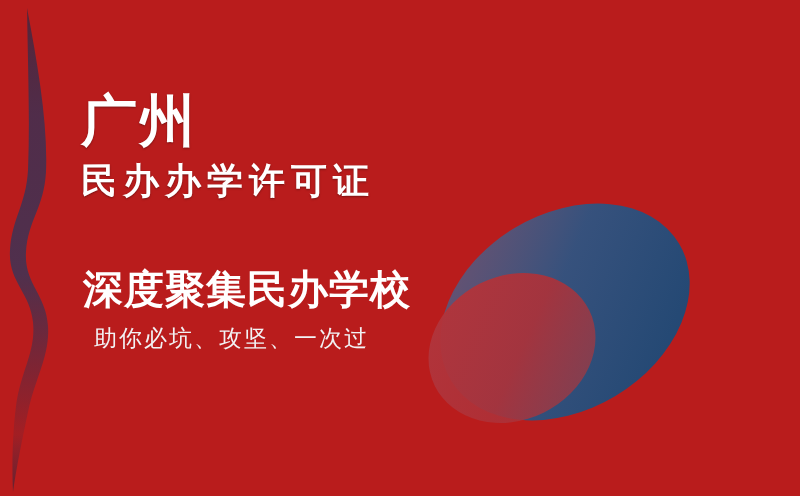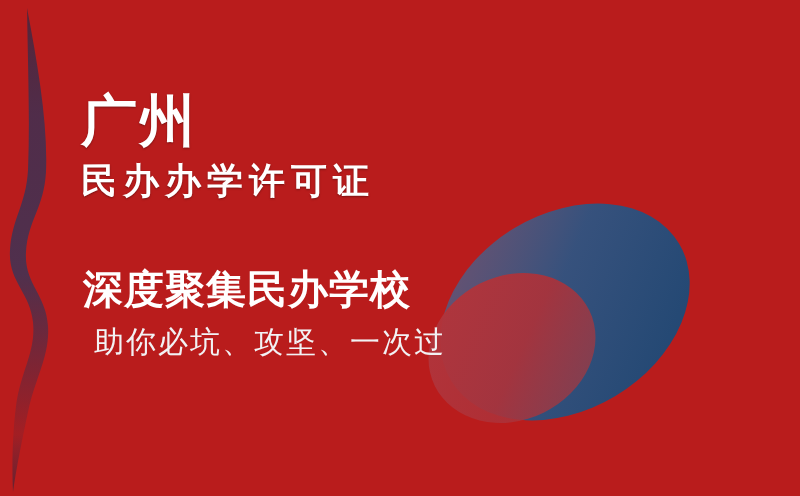--- a/index.html
+++ b/index.html
@@ -79,21 +79,21 @@
     margin-top: 16px;
   }
 
   .sub-2 {
     position: absolute;
     left: 94px;
     top: 327px;
     color: #f2f2f4;
     font-family: "DejaVu Sans", "Liberation Sans", sans-serif;
     font-weight: normal;
-    font-size: 30px;
+    font-size: 23px;
     letter-spacing: 2px;
     line-height: 1;
     white-space: nowrap;
   }
 </style>
 </head>
 <body>
 
 <div id="banner">
 

